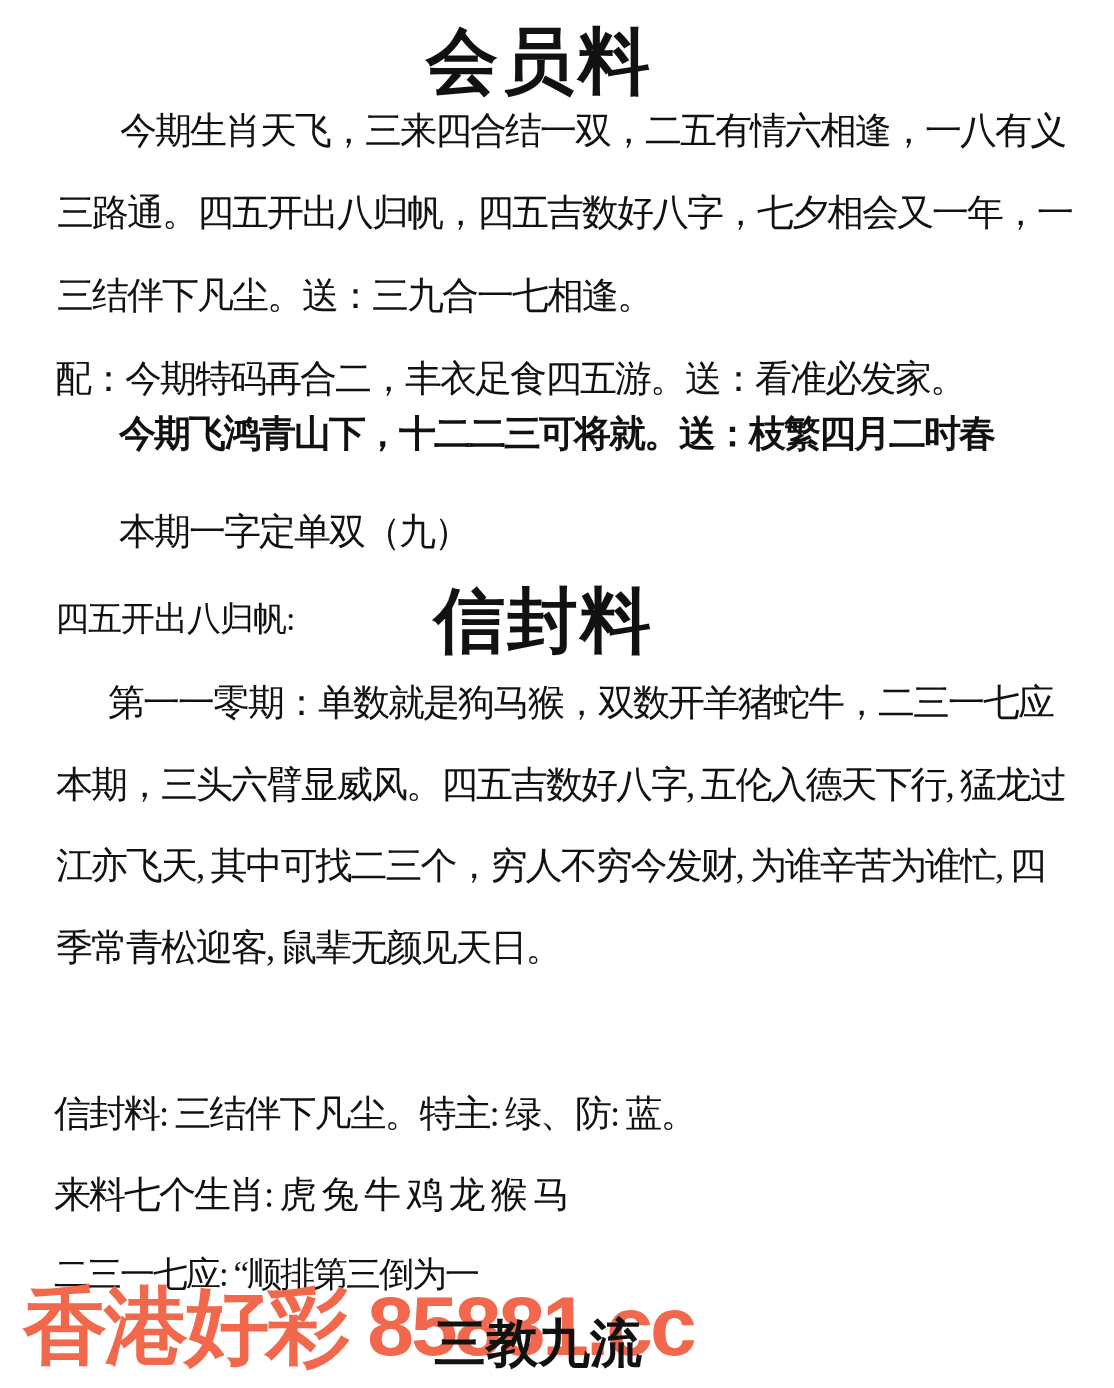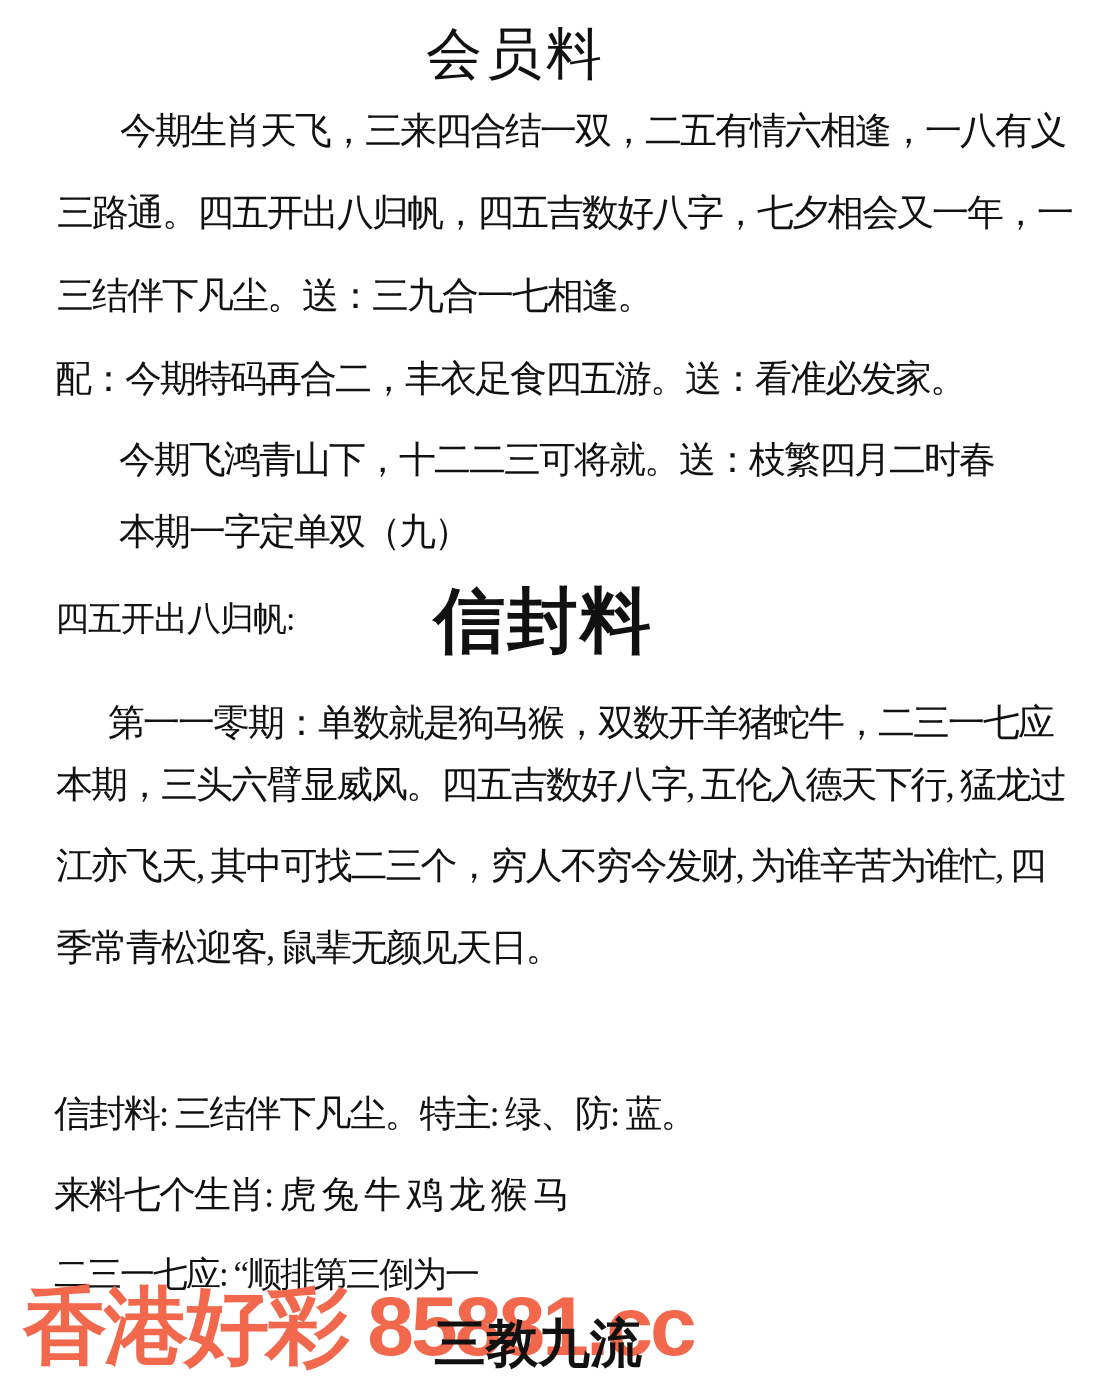--- a/index.html
+++ b/index.html
@@ -17,22 +17,22 @@
   .line {
     position: absolute;
     font-size: 37px;
     letter-spacing: -2px;
     line-height: 1;
     white-space: nowrap;
     color: #111111;
   }
   .doc-title {
     position: absolute;
-    font-size: 56px;
-    font-weight: normal;
+    font-size: 72px;
+    font-weight: bold;
     letter-spacing: 4px;
     line-height: 1;
     white-space: nowrap;
   }
   .sub-heading {
     position: absolute;
     font-size: 71px;
     font-weight: bold;
     letter-spacing: 2px;
     line-height: 1;
@@ -67,25 +67,25 @@
     white-space: nowrap;
     z-index: 2;
     color: #111111;
   }
   
   .pos-title      { left: 426px; top: 26px; }
   .pos-p1l1       { left: 120px; top: 112px; }
   .pos-p1l2       { left: 57px;  top: 194px; }
   .pos-p1l3       { left: 57px;  top: 277px; }
   .pos-pei        { left: 55px;  top: 360px; }
-  .pos-feihong    { left: 119px; top: 441px; }
+  .pos-feihong    { left: 119px; top: 415px; font-weight: bold; }
   .pos-danshuang  { left: 119px; top: 513px; }
   .pos-intro      { left: 55px;  top: 602px; }
   .pos-envhead    { left: 434px; top: 586px; }
-  .pos-p2l1       { left: 108px; top: 704px; text-align: right; }
+  .pos-p2l1       { left: 108px; top: 684px; text-align: right; }
   .pos-p2l2       { left: 56px;  top: 766px; }
   .pos-p2l3       { left: 56px;  top: 847px; }
   .pos-p2l4       { left: 56px;  top: 929px; }
   .pos-tema       { left: 54px;  top: 1013px; }
   .pos-xinfeng    { left: 54px;  top: 1095px; }
   .pos-zodiac     { left: 54px;  top: 1176px; }
   .pos-zengdao    { left: 54px;  top: 1257px; font-size: 35px; }
 </style>
 </head>
 <body>

